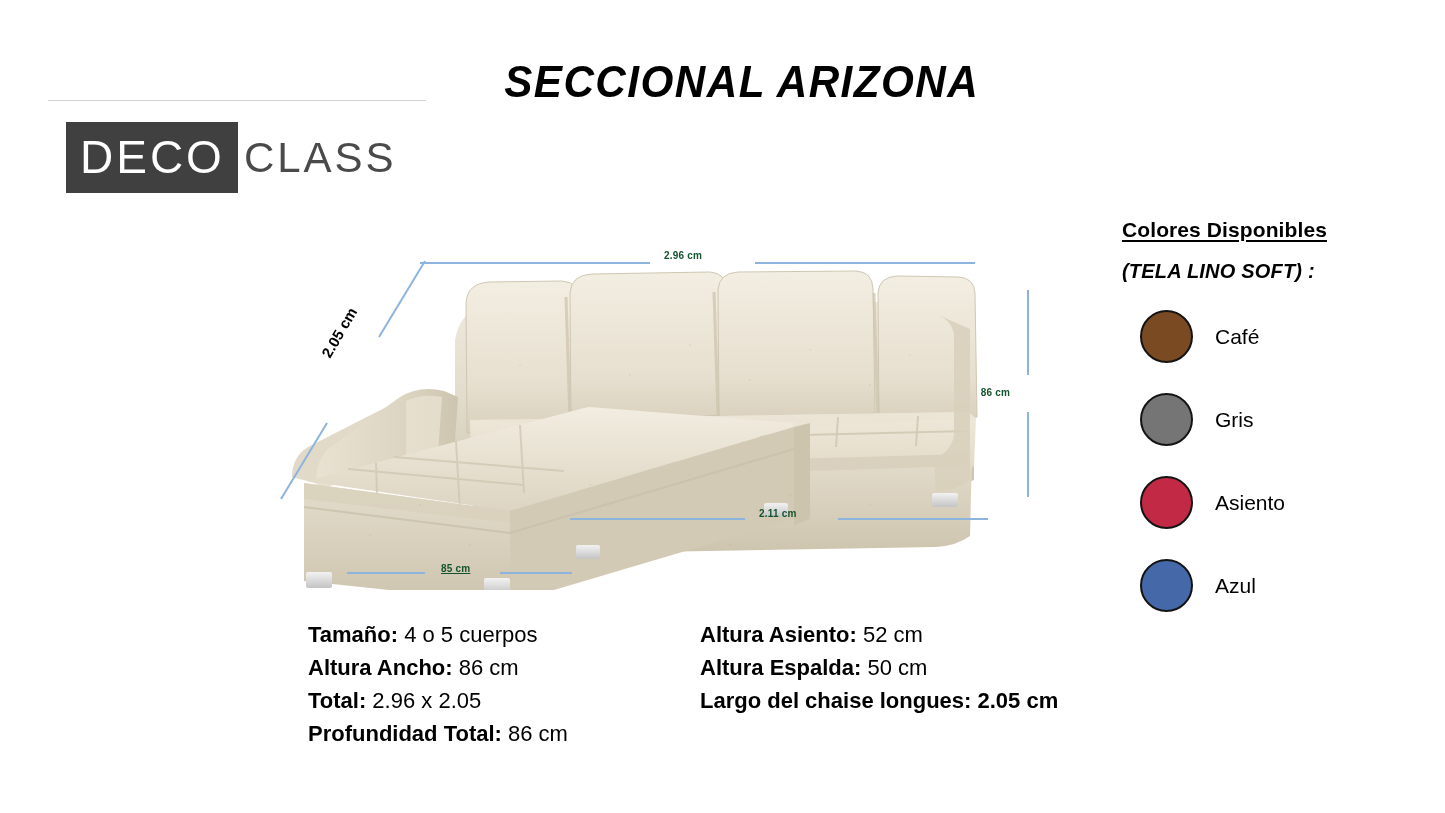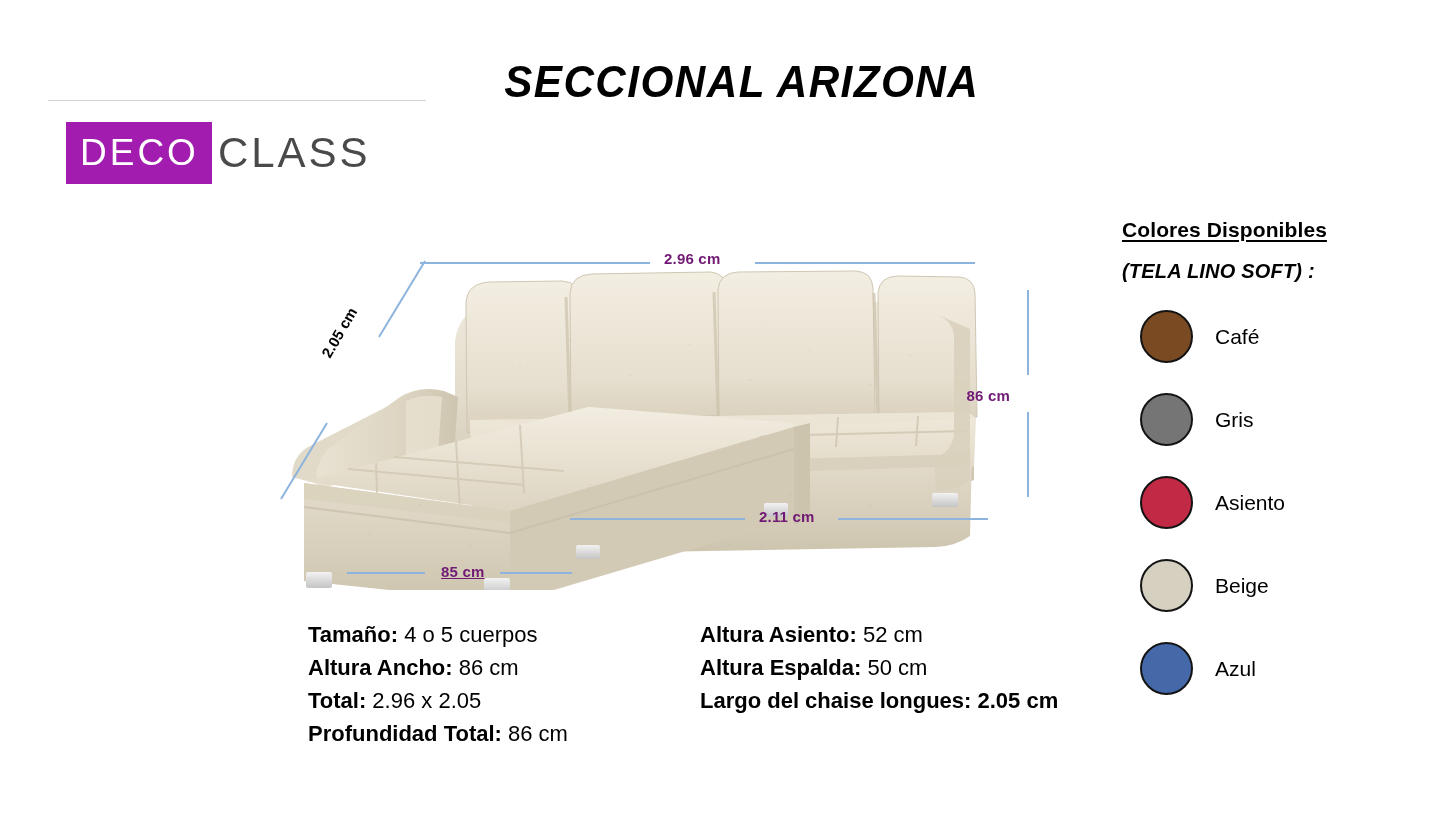--- a/index.html
+++ b/index.html
@@ -29,23 +29,23 @@
     background: #d2d2d2;
   }
   #logo {
     position: absolute;
     left: 66px;
     top: 122px;
     display: flex;
     align-items: center;
   }
   #logo-deco {
-    background: #a21caf;
+    background: #404040;
     color: #ffffff;
-    font-size: 37px;
+    font-size: 46px;
     line-height: 1;
     padding: 12px 13px 13px 14px;
     letter-spacing: 3px;
     font-weight: 400;
     font-family: "Liberation Sans", sans-serif;
   }
   #logo-class {
     color: #4a4a4a;
     font-size: 42px;
     line-height: 1;
@@ -76,23 +76,23 @@
     left: 270px;
     top: 245px;
     width: 810px;
     height: 345px;
   }
   #sofa-svg { display: block; }
 
   
   .dim-label {
     position: absolute;
-    font-size: 15px;
-    font-weight: bold;
-    color: #701a75;
+    font-size: 10px;
+    font-weight: bold;
+    color: #14532d;
     white-space: nowrap;
     letter-spacing: 0.2px;
   }
   .dim-line {
     position: absolute;
     background: #8db4dd;
   }
   .dim-line.h { height: 2px; }
   .dim-line.v { width: 2px; }
 
@@ -355,24 +355,20 @@
         </div>
         <div class="swatch-row">
           <div class="swatch-dot" style="background: rgb(117, 117, 117);"></div>
           <div class="swatch-name">Gris</div>
         </div>
         <div class="swatch-row">
           <div class="swatch-dot" style="background: rgb(194, 41, 69);"></div>
           <div class="swatch-name">Asiento</div>
         </div>
         <div class="swatch-row">
-          <div class="swatch-dot" style="background: rgb(213, 208, 192);"></div>
-          <div class="swatch-name">Beige</div>
-        </div>
-        <div class="swatch-row">
           <div class="swatch-dot" style="background: rgb(69, 104, 168);"></div>
           <div class="swatch-name">Azul</div>
         </div>
       </div>
   </div>
 
   <div id="specs">
     <div id="spec-col-left">
         <div class="spec-line"><span class="spec-key">Tamaño:</span><span class="spec-val"> 4 o 5 cuerpos</span></div>
         <div class="spec-line"><span class="spec-key">Altura Ancho:</span><span class="spec-val"> 86 cm</span></div>

